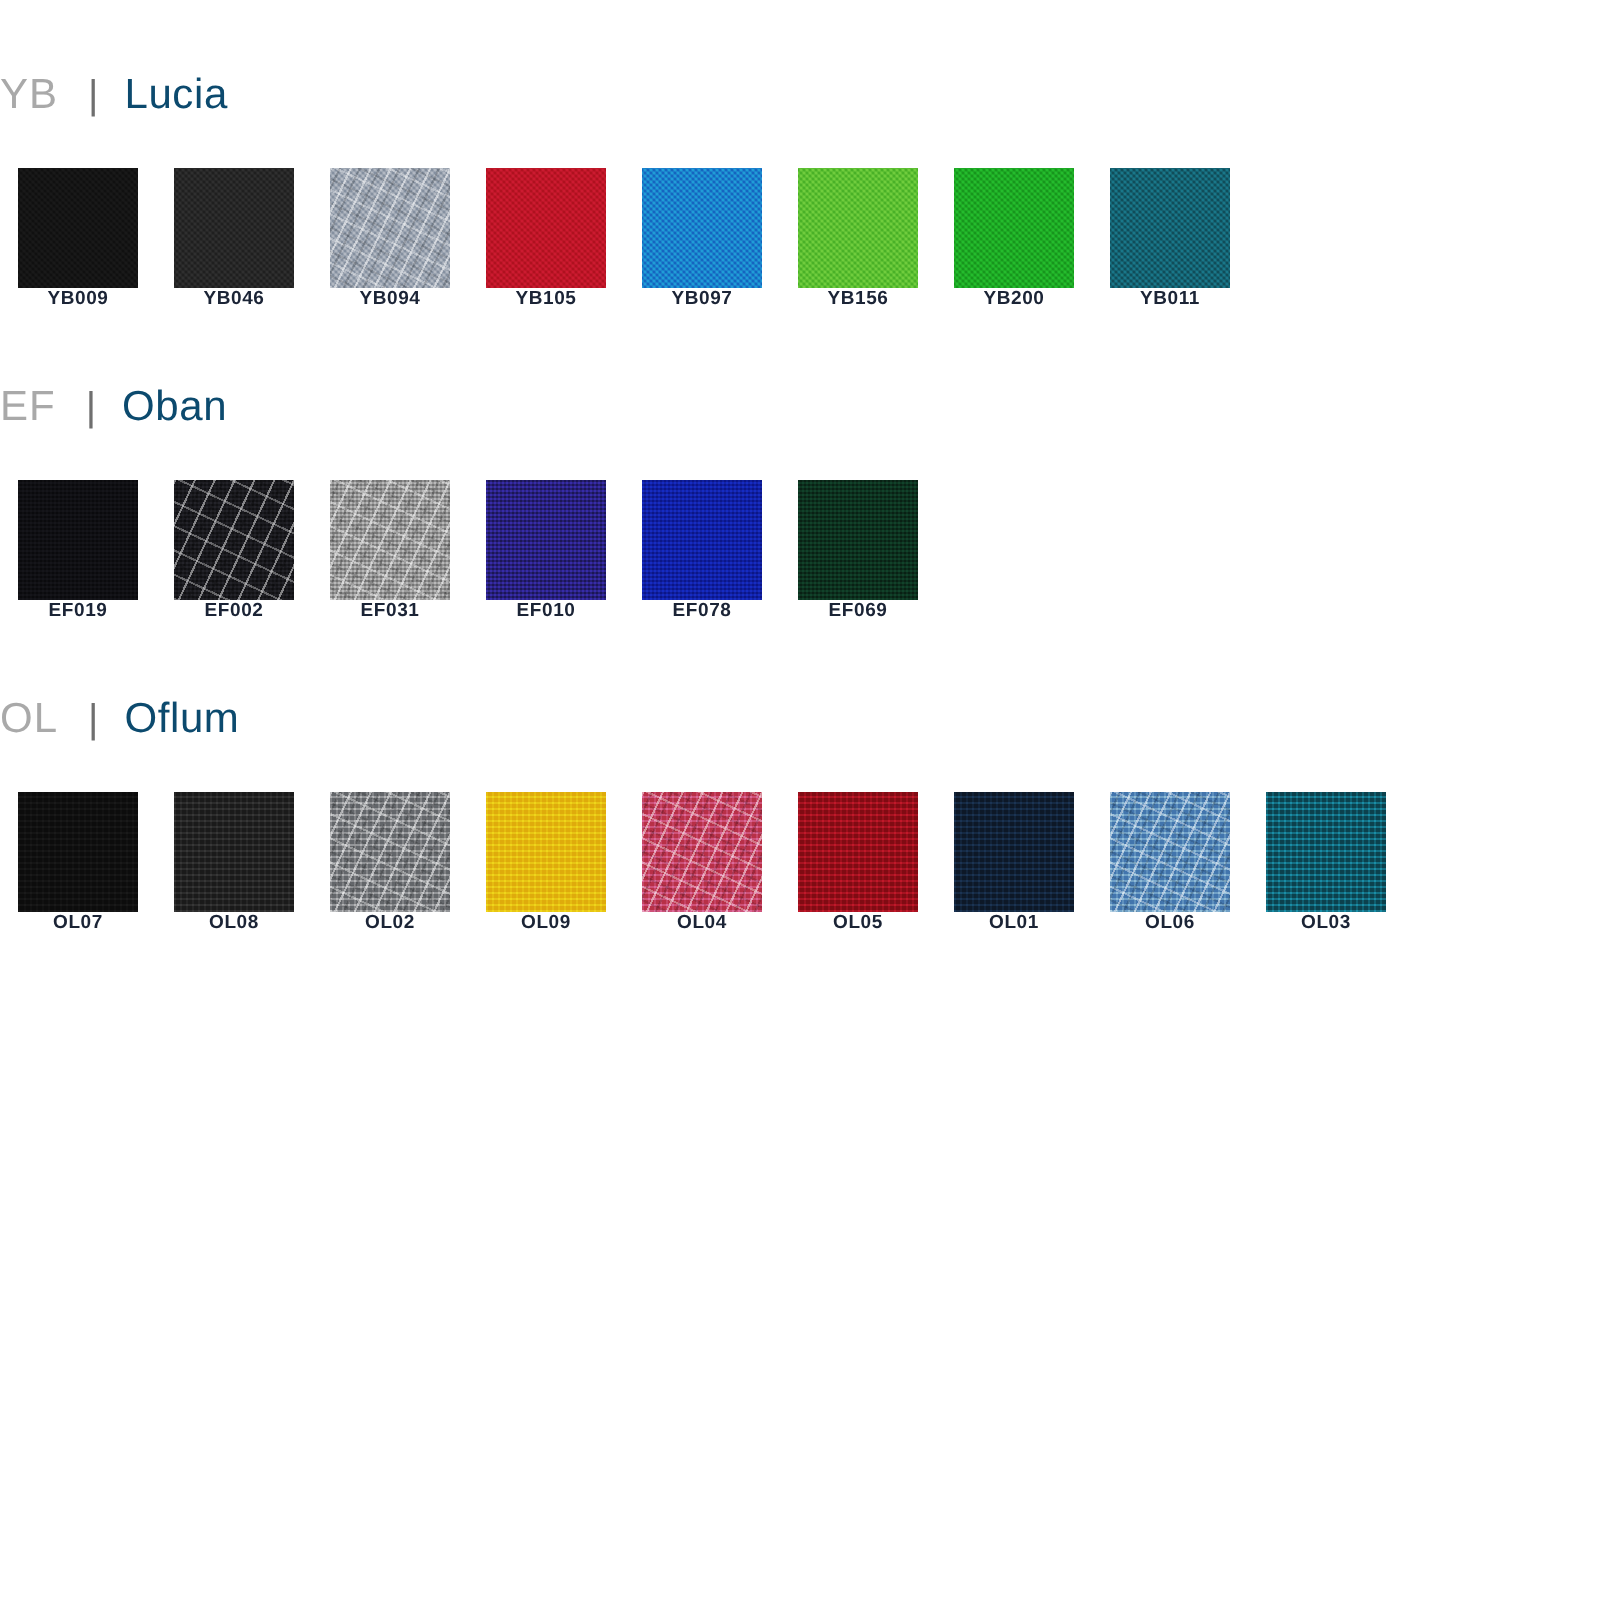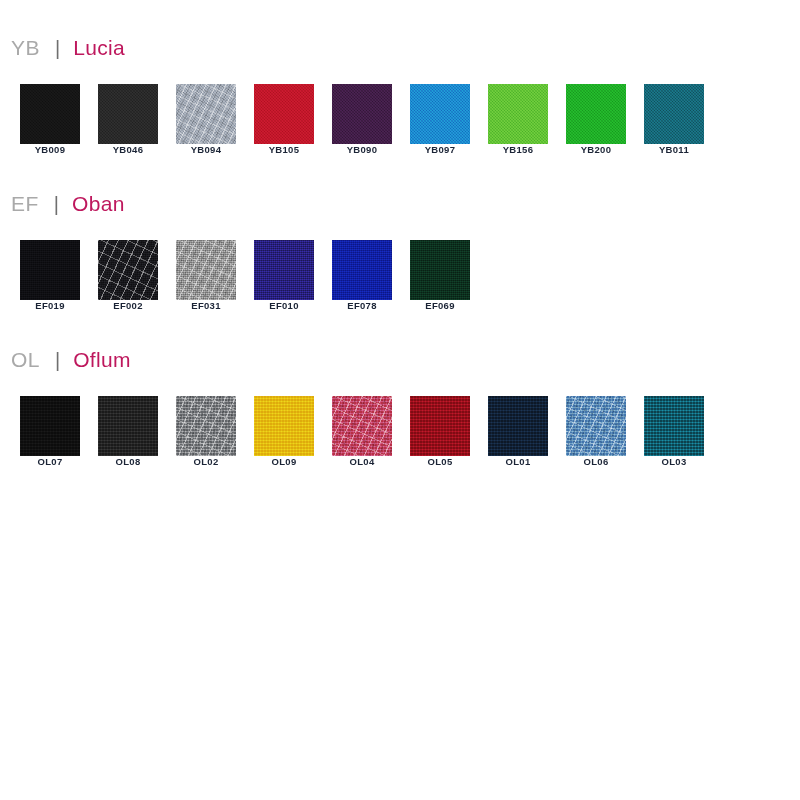--- a/index.html
+++ b/index.html
@@ -13,21 +13,21 @@
     height: 800px;
     font-family: "Liberation Sans", "DejaVu Sans", sans-serif;
     -webkit-font-smoothing: antialiased;
     overflow: hidden;
   }
   .page {
     position: relative;
     width: 800px;
     height: 800px;
     box-sizing: border-box;
-    padding: 0 11px;
+    padding: 0 0;
   }
 
   
   .group { margin: 0; }
   .group-header {
     display: flex;
     align-items: baseline;
     gap: 0;
     height: 34px;
   }
@@ -39,21 +39,21 @@
   }
   .group-sep {
     color: #6f6f6f;
     font-size: 20px;
     font-weight: 300;
     margin: 0 13px 0 15px;
   }
   .group-name {
     font-size: 21px;
     font-weight: 400;
-    color: #be185d;
+    color: #0c4a6e;
     letter-spacing: 0.3px;
   }
 
   
   .swatch-row {
     display: flex;
     flex-wrap: wrap;
   }
   .swatch-cell {
     width: 78px;
@@ -158,24 +158,20 @@
           </div>
           <div class="swatch-cell">
             <div class="swatch tex-yb mottle" style="background-color: rgb(154, 163, 176);"></div>
             <div class="swatch-label">YB094</div>
           </div>
           <div class="swatch-cell">
             <div class="swatch tex-yb" style="background-color: rgb(189, 21, 39);"></div>
             <div class="swatch-label">YB105</div>
           </div>
           <div class="swatch-cell">
-            <div class="swatch tex-yb" style="background-color: rgb(60, 27, 66);"></div>
-            <div class="swatch-label">YB090</div>
-          </div>
-          <div class="swatch-cell">
             <div class="swatch tex-yb" style="background-color: rgb(26, 127, 203);"></div>
             <div class="swatch-label">YB097</div>
           </div>
           <div class="swatch-cell">
             <div class="swatch tex-yb" style="background-color: rgb(91, 190, 49);"></div>
             <div class="swatch-label">YB156</div>
           </div>
           <div class="swatch-cell">
             <div class="swatch tex-yb" style="background-color: rgb(29, 168, 36);"></div>
             <div class="swatch-label">YB200</div>

